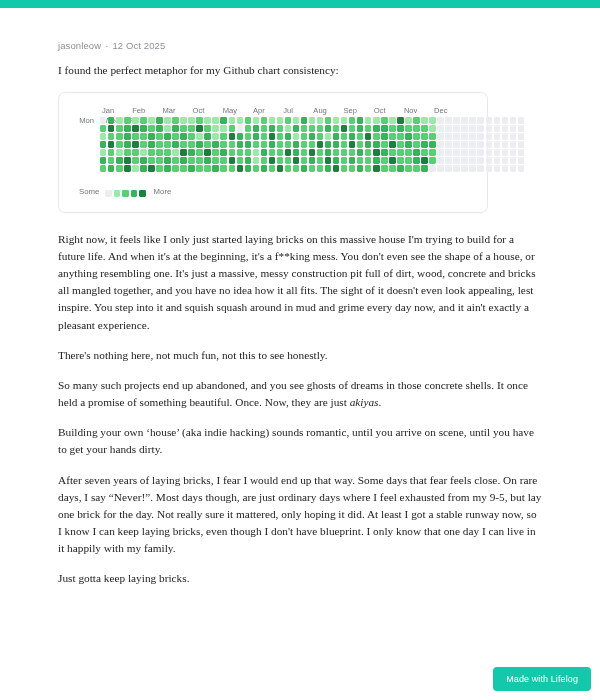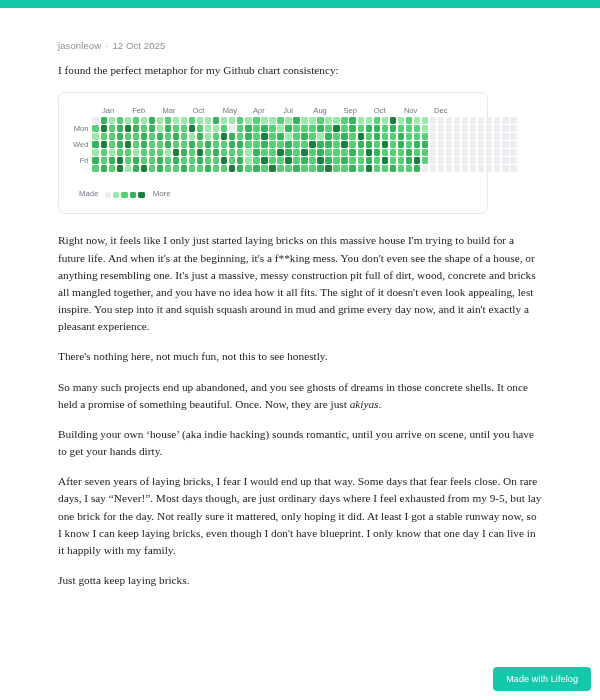--- a/index.html
+++ b/index.html
@@ -74,21 +74,20 @@
     font-size: 7.6px;
     color: #6f767e;
     width: 30.2px;
     text-align: left;
     padding-left: 2px;
   }
   #grid-area { display: flex; align-items: flex-start; }
   #day-labels {
     width: 27px;
     display: flex;
-    flex-direction: column;
     padding-top: 0px;
   }
   .day-label {
     font-family: "Liberation Sans", sans-serif;
     font-size: 7.6px;
     color: #6f767e;
     height: 8.05px;
     line-height: 8.05px;
     text-align: right;
     padding-right: 4px;
@@ -561,21 +560,21 @@
               <div class="cell" style="background: rgb(235, 237, 240);"></div>
               <div class="cell" style="background: rgb(235, 237, 240);"></div>
               <div class="cell" style="background: rgb(235, 237, 240);"></div>
               <div class="cell" style="background: rgb(235, 237, 240);"></div>
               <div class="cell" style="background: rgb(235, 237, 240);"></div>
               <div class="cell" style="background: rgb(235, 237, 240);"></div>
             </div>
           </div>
       </div>
       <div id="legend">
-        <span class="lg-text less">Made</span>
+        <span class="lg-text less">Some</span>
         <span id="legend-swatches"><span class="lg-swatch" style="background: rgb(235, 237, 240); display: inline-block; margin-right: 2px;"></span><span class="lg-swatch" style="background: rgb(155, 233, 168); display: inline-block; margin-right: 2px;"></span><span class="lg-swatch" style="background: rgb(87, 208, 116); display: inline-block; margin-right: 2px;"></span><span class="lg-swatch" style="background: rgb(53, 180, 90); display: inline-block; margin-right: 2px;"></span><span class="lg-swatch" style="background: rgb(29, 127, 62); display: inline-block; margin-right: 2px;"></span></span>
         <span class="lg-text more">More</span>
       </div>
     </div>
   </div>
 
   <p class="body-text">Right now, it feels like I only just started laying bricks on this massive house I'm trying to build for a future life. And when it's at the beginning, it's a f**king mess. You don't even see the shape of a house, or anything resembling one. It's just a massive, messy construction pit full of dirt, wood, concrete and bricks all mangled together, and you have no idea how it all fits. The sight of it doesn't even look appealing, lest inspire. You step into it and squish squash around in mud and grime every day now, and it ain't exactly a pleasant experience.</p>
   <p class="body-text">There's nothing here, not much fun, not this to see honestly.</p>
   <p class="body-text"><span>So many such projects end up abandoned, and you see ghosts of dreams in those concrete shells. It once held a promise of something beautiful. Once. Now, they are just </span><em>akiyas</em><span>.</span></p>
   <p class="body-text">Building your own ‘house’ (aka indie hacking) sounds romantic, until you arrive on scene, until you have to get your hands dirty.</p>

